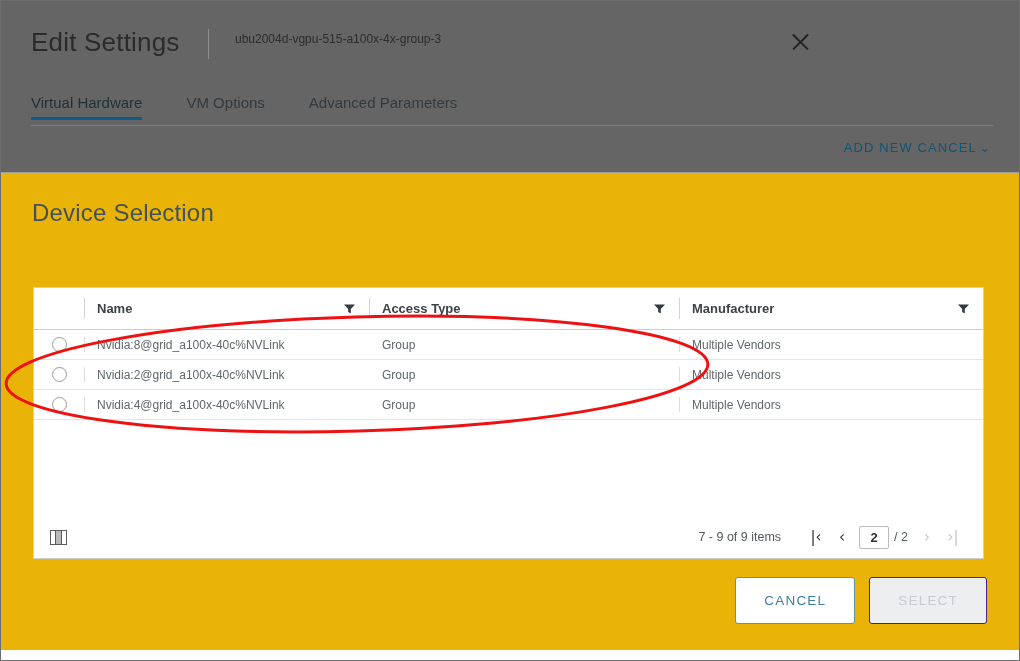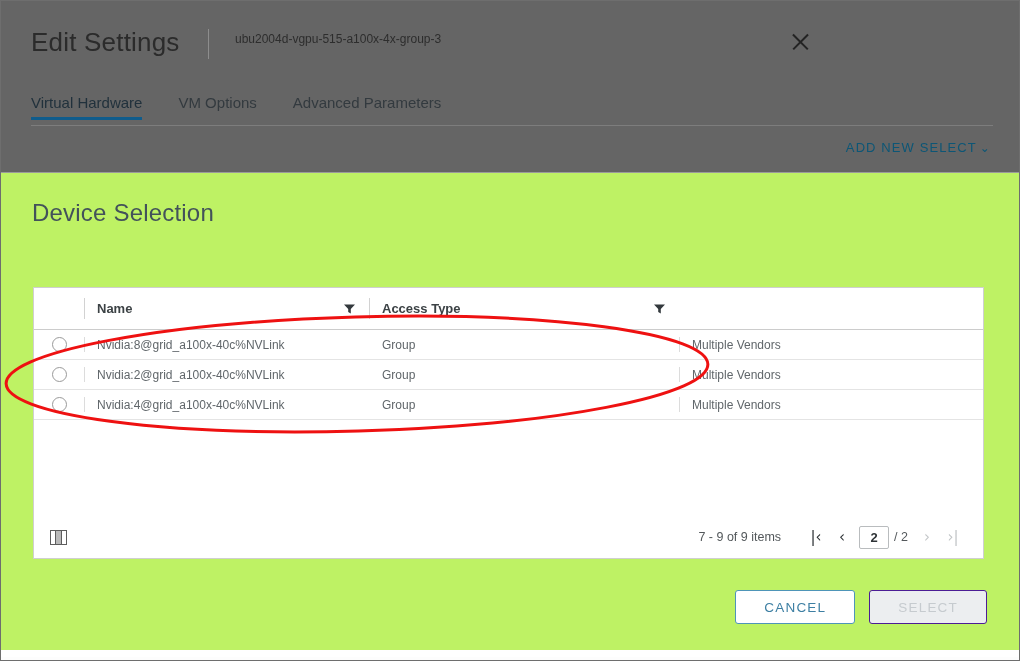--- a/index.html
+++ b/index.html
@@ -83,21 +83,21 @@
   .close-x::before { transform: rotate(45deg); }
   .close-x::after  { transform: rotate(-45deg); }
 
   
   .tabs {
     position: absolute;
     left: 30px;
     top: 93px;
     display: flex;
     align-items: flex-end;
-    gap: 0;
+    gap: 8px;
   }
   .tab {
     font-size: 15px;
     color: #333a3f;
     padding: 0 18px 9px 0;
     margin-right: 18px;
     white-space: nowrap;
     cursor: pointer;
     position: relative;
   }
@@ -132,21 +132,21 @@
   }
   .add-device .chev { font-size: 12px; margin-left: 3px; }
 
   
   .modal {
     position: absolute;
     left: 0;
     top: 171px;
     width: 1018px;
     height: 477px;
-    background: #bef264;
+    background: #eab308;
     border-top: 1px solid #9b9b9b;
   }
   .modal-title {
     position: absolute;
     left: 31px;
     top: 26px;
     font-size: 24px;
     font-weight: 400;
     color: #43525a;
     letter-spacing: .2px;
@@ -324,21 +324,21 @@
 
   
   .modal-actions {
     position: absolute;
     right: 32px;
     bottom: 26px;
     display: flex;
     align-items: center;
   }
   .btn {
-    height: 34px;
+    height: 47px;
     min-width: 96px;
     padding: 0 28px;
     font-size: 13.5px;
     letter-spacing: 1.2px;
     font-weight: 500;
     border-radius: 3px;
     box-sizing: border-box;
     display: flex;
     align-items: center;
     justify-content: center;
@@ -390,21 +390,21 @@
     </div>
 
     <div class="tabs">
       <div class="tab active">Virtual Hardware</div>
       <div class="tab">VM Options</div>
       <div class="tab">Advanced Parameters</div>
     </div>
     <div class="tabs-rule"></div>
 
     <div class="add-device">
-      <span>ADD NEW SELECT</span><span class="chev">⌄</span>
+      <span>ADD NEW CANCEL</span><span class="chev">⌄</span>
     </div>
   </div>
 
   <div class="modal">
 
     <div class="modal-title">Device Selection</div>
 
     <div class="grid">
 
       <div class="grid-head">
@@ -412,20 +412,28 @@
         <div class="hcell col-name sep">
           <span>Name</span>
           <span class="filter-icon">
             <svg width="11" height="11" viewBox="0 0 11 11">
                 <polygon points="0,1 11,1 6.8,5.6 6.8,10 4.2,8.4 4.2,5.6" fill="#33393d"></polygon>
               </svg>
           </span>
         </div>
         <div class="hcell col-type sep">
           <span>Access Type</span>
+          <span class="filter-icon">
+            <svg width="11" height="11" viewBox="0 0 11 11">
+                <polygon points="0,1 11,1 6.8,5.6 6.8,10 4.2,8.4 4.2,5.6" fill="#33393d"></polygon>
+              </svg>
+          </span>
+        </div>
+        <div class="hcell col-manu sep">
+          <span>Manufacturer</span>
           <span class="filter-icon">
             <svg width="11" height="11" viewBox="0 0 11 11">
                 <polygon points="0,1 11,1 6.8,5.6 6.8,10 4.2,8.4 4.2,5.6" fill="#33393d"></polygon>
               </svg>
           </span>
         </div>
       </div>
 
       <div class="grid-body">
 

